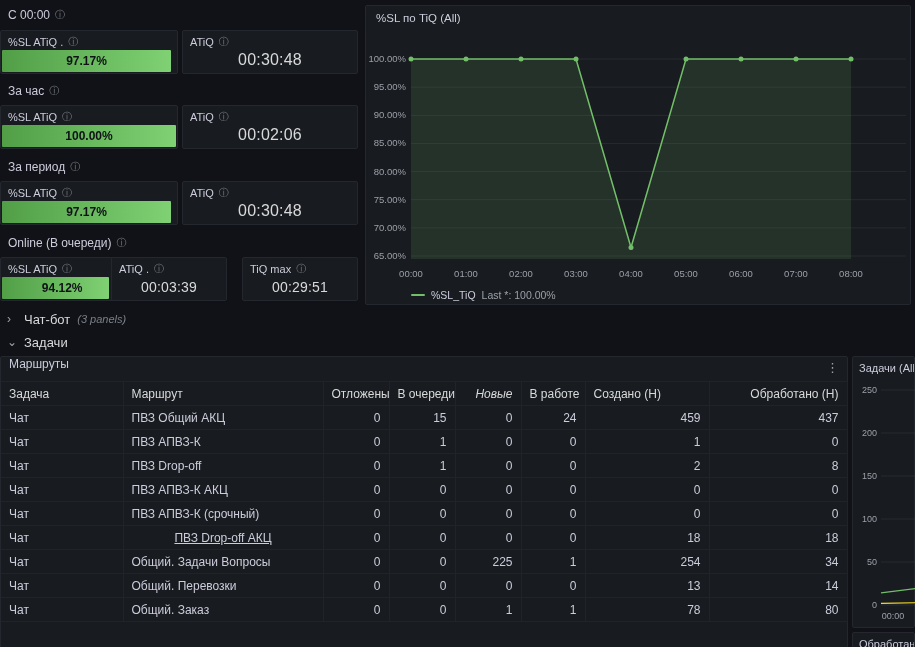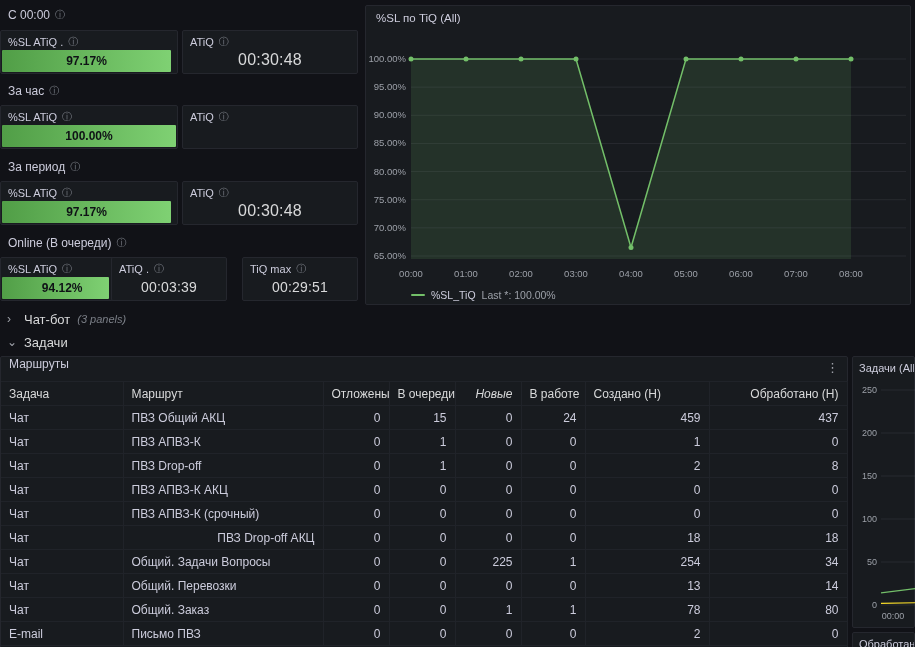--- a/index.html
+++ b/index.html
@@ -127,20 +127,21 @@
     <div class="gauge-fill" style="width: 100%;">
       <span class="gauge-val">100.00%</span>
     </div>
   </div>
 </div>
 <div class="panel" style="left:182px;top:105px;width:176px;height:44px">
   <div class="p-title">
     <span>ATiQ</span>
     <span class="info">ⓘ</span>
   </div>
+  <div class="stat-value">00:02:06</div>
 </div>
 
 <div class="panel" style="left:0;top:181px;width:178px;height:44px">
   <div class="p-title">
     <span>%SL ATiQ</span>
     <span class="info">ⓘ</span>
   </div>
   <div class="gauge-wrap">
     <div class="gauge-fill" style="width: 97.17%;">
       <span class="gauge-val">97.17%</span>
@@ -312,21 +313,21 @@
           <td style="text-align: left;">ПВЗ АПВЗ-К (срочный)</td>
           <td style="text-align: right;">0</td>
           <td style="text-align: right;">0</td>
           <td style="text-align: right;">0</td>
           <td style="text-align: right;">0</td>
           <td style="text-align: right;">0</td>
           <td style="text-align: right;">0</td>
         </tr>
         <tr>
           <td style="text-align: left;">Чат</td>
-          <td style="text-align: right;">ПВЗ Drop-off АКЦ</td>
+          <td style="text-align: center; text-decoration: underline;">ПВЗ Drop-off АКЦ</td>
           <td style="text-align: right;">0</td>
           <td style="text-align: right;">0</td>
           <td style="text-align: right;">0</td>
           <td style="text-align: right;">0</td>
           <td style="text-align: right;">18</td>
           <td style="text-align: right;">18</td>
         </tr>
         <tr>
           <td style="text-align: left;">Чат</td>
           <td style="text-align: left;">Общий. Задачи Вопросы</td>
@@ -349,30 +350,20 @@
         </tr>
         <tr>
           <td style="text-align: left;">Чат</td>
           <td style="text-align: left;">Общий. Заказ</td>
           <td style="text-align: right;">0</td>
           <td style="text-align: right;">0</td>
           <td style="text-align: right;">1</td>
           <td style="text-align: right;">1</td>
           <td style="text-align: right;">78</td>
           <td style="text-align: right;">80</td>
-        </tr>
-        <tr>
-          <td style="text-align: left;">E-mail</td>
-          <td style="text-align: left;">Письмо ПВЗ</td>
-          <td style="text-align: right;">0</td>
-          <td style="text-align: right;">0</td>
-          <td style="text-align: right;">0</td>
-          <td style="text-align: right;">0</td>
-          <td style="text-align: right;">2</td>
-          <td style="text-align: right;">0</td>
         </tr>
       </tbody>
   </table>
 </div>
 
 <div class="panel" style="left:852px;top:356px;width:63px;height:272px">
   <svg width="63" height="272" viewBox="0 0 63 272" style="position:absolute;left:0;top:0">
       <line x1="28" y1="248" x2="63" y2="248" stroke="rgba(204,204,220,0.09)" stroke-width="1"></line>
       <text x="24" y="251" text-anchor="end" fill="#9ca0a8" font-size="9">0</text>
       <line x1="28" y1="205" x2="63" y2="205" stroke="rgba(204,204,220,0.09)" stroke-width="1"></line>

